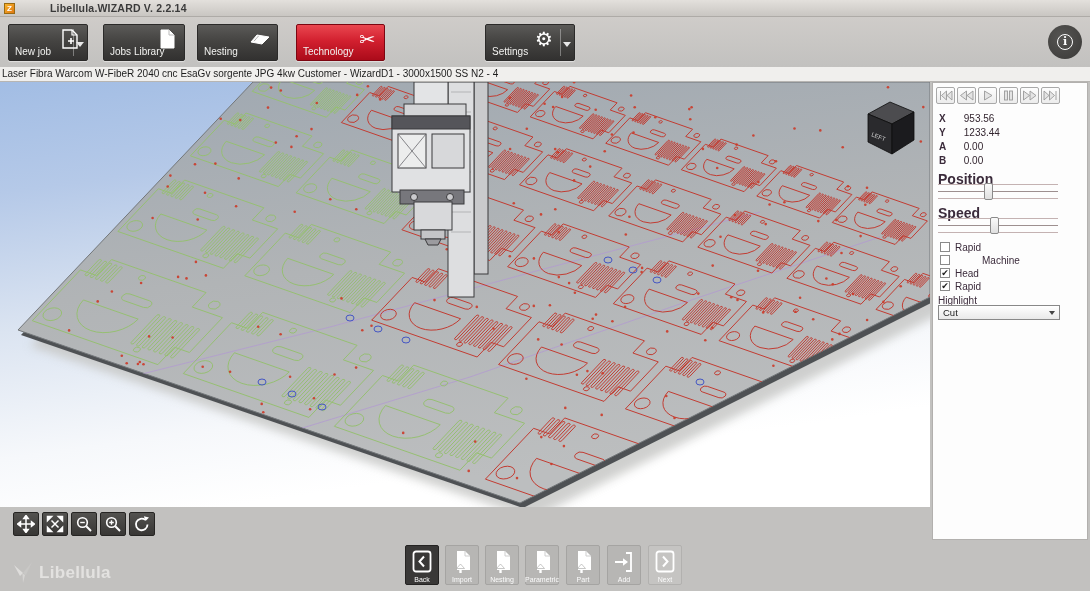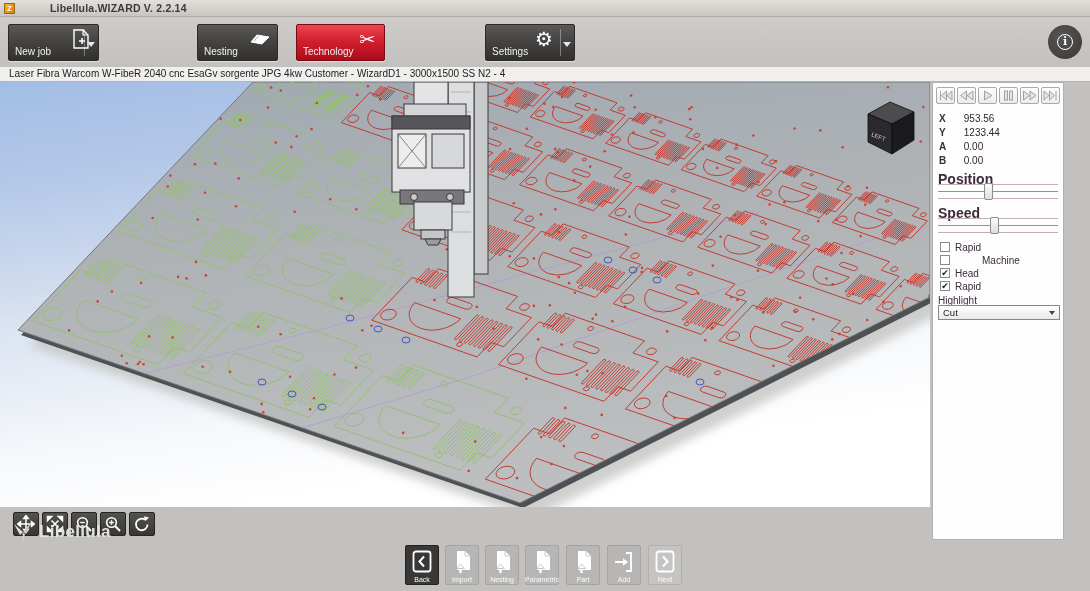--- a/index.html
+++ b/index.html
@@ -30,29 +30,29 @@
   .cncbox{width:24px;height:19px;background:#fff;border:1px solid #555;border-radius:2px;
     color:#222;font-size:6px;font-weight:bold;text-align:center;line-height:7px;padding-top:2px;}
   .info-btn{position:absolute;left:1048px;top:25px;width:34px;height:34px;border-radius:50%;
     background:radial-gradient(circle at 40% 35%,#565553,#3a3937);color:#fff;cursor:pointer;
     display:flex;align-items:center;justify-content:center;}
   .info-i{width:16px;height:16px;border:1.5px solid #fff;border-radius:50%;
     font-size:11px;font-weight:bold;text-align:center;line-height:13px;font-family:"DejaVu Serif",serif;}
 
   
   .statusbar{position:absolute;left:0;top:67px;width:1090px;height:15px;background:#f0efed;
-    border-bottom:1px solid #b7b5b2;font-size:10px;color:#1d1d1d;line-height:14px;padding-left:9px;white-space:nowrap;}
+    border-bottom:1px solid #b7b5b2;font-size:10px;color:#1d1d1d;line-height:14px;padding-left:2px;white-space:nowrap;}
 
   
   .canvas{position:absolute;left:0;top:82px;width:930px;height:425px;
     background:linear-gradient(172deg,#a2bde4 0%,#b5c9e8 20%,#dbe4f1 45%,#f6f8fb 68%,#ffffff 82%);overflow:hidden;}
   .canvas svg{display:block;}
 
   
-  .sim-panel{position:absolute;left:932px;top:82px;width:132px;height:458px;background:#fdfdfd;
+  .sim-panel{position:absolute;left:932px;top:82px;width:156px;height:458px;background:#fdfdfd;
     border:1px solid #b2b0ae;}
   .media-row{position:absolute;left:3px;top:4px;display:flex;gap:2px;}
   .mbtn{width:19px;height:17px;background:linear-gradient(#fdfdfd,#ececec);border:1px solid #a9a9a9;
     border-radius:2px;display:flex;align-items:center;justify-content:center;cursor:pointer;}
   .axisrow{position:absolute;left:6px;height:13px;font-size:10px;color:#3b2b3b;}
   .axisrow .al{font-weight:bold;display:inline-block;width:22px;}
   .axisrow .av{color:#33252f;}
   .plabel{position:absolute;left:5px;font-size:14px;font-weight:bold;color:#3b2b3b;}
   .slider{position:absolute;left:5px;width:120px;height:17px;cursor:pointer;}
   .slider .tick{position:absolute;left:0;right:0;height:1px;background:#c4b2b2;}
@@ -68,21 +68,21 @@
     border:1px solid #888;font-size:9.5px;color:#222;line-height:13px;padding-left:4px;cursor:pointer;}
   .select .chev{position:absolute;right:4px;top:5px;width:0;height:0;
     border-left:3.5px solid transparent;border-right:3.5px solid transparent;border-top:4.5px solid #444;}
 
   
   .vtool{position:absolute;top:512px;width:26px;height:24px;border-radius:2px;cursor:pointer;
     background:linear-gradient(#53524f,#383735);border:1px solid #262523;
     display:flex;align-items:center;justify-content:center;}
 
   
-  .brand{position:absolute;left:12px;top:520px;display:flex;align-items:center;color:#e3e2e0;}
+  .brand{position:absolute;left:12px;top:561px;display:flex;align-items:center;color:#e3e2e0;}
   .brand .btext{font-size:17px;font-weight:bold;letter-spacing:.3px;margin-left:5px;}
 
   
   .navbtn{position:absolute;top:545px;width:34px;height:40px;border-radius:2px;cursor:pointer;
     display:flex;flex-direction:column;align-items:center;justify-content:flex-start;padding-top:3px;}
   .navbtn.active{background:#393837;border:1px solid #242322;}
   .navbtn.disabled{background:#b7b6b4;border:1px solid #a5a4a2;}
   .navbtn.next{background:#c5c4c2;border:1px solid #b2b1af;}
   .navbtn .nlabel{font-size:7px;color:#fbfbfb;margin-top:1px;}
 </style>
@@ -90,31 +90,40 @@
 <body>
 
 <div class="window">
 
   <div class="titlebar">
     <span class="app-ico">Z</span>
     <span class="title">Libellula.WIZARD V. 2.2.14</span>
   </div>
 
   <div class="toolbar">
-    <div class="tbtn" style="left:8px;width:91px;">
+    <div class="tbtn" style="left:8px;width:80px;">
       <span class="ticon">
         <svg width="22" height="22" viewBox="0 0 22 22">
             <path d="M4 2h9l5 5v13H4z" fill="none" stroke="#fff" stroke-width="1.4"></path>
             <path d="M13 2v5h5" fill="none" stroke="#fff" stroke-width="1.2"></path>
             <path d="M9 13h6M12 10v6" stroke="#fff" stroke-width="1.6"></path>
           </svg>
       </span>
       <span class="tsep"></span>
       <span class="tarrow"></span>
       <span class="tlabel">New job</span>
+    </div>
+    <div class="tbtn" style="left:103px;width:82px;">
+      <span class="ticon">
+        <svg width="22" height="22" viewBox="0 0 22 22">
+            <path d="M5 2h8l5 5v13H5z" fill="#fff" stroke="#fff" stroke-width="1"></path>
+            <path d="M13 2v5h5" fill="none" stroke="#bbb" stroke-width="1"></path>
+          </svg>
+      </span>
+      <span class="tlabel">Jobs Library</span>
     </div>
     <div class="tbtn" style="left:197px;width:81px;">
       <span class="ticon">
         <svg width="24" height="22" viewBox="0 0 24 22">
             <path d="M3 14 9 7l12 2-7 7z" fill="#fff" stroke="#fff" stroke-width="1"></path>
             <path d="M6 13.2 10.5 8" stroke="#999" stroke-width="0.8"></path>
           </svg>
       </span>
       <span class="tlabel">Nesting</span>
     </div>

